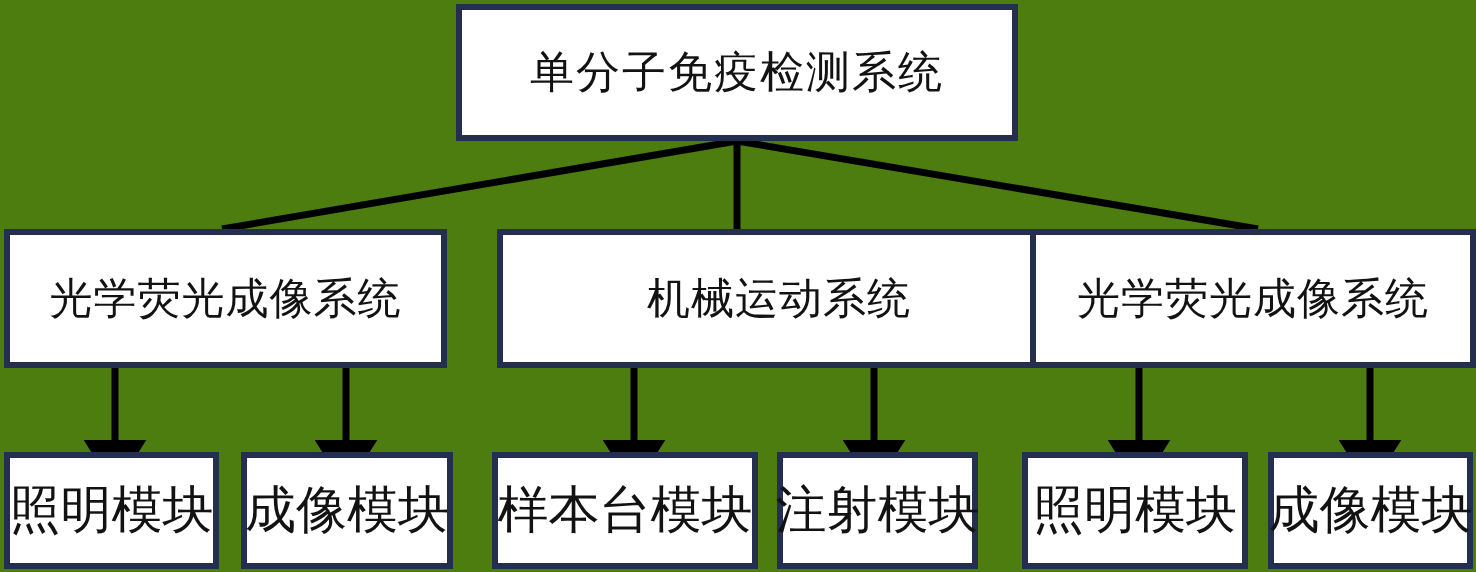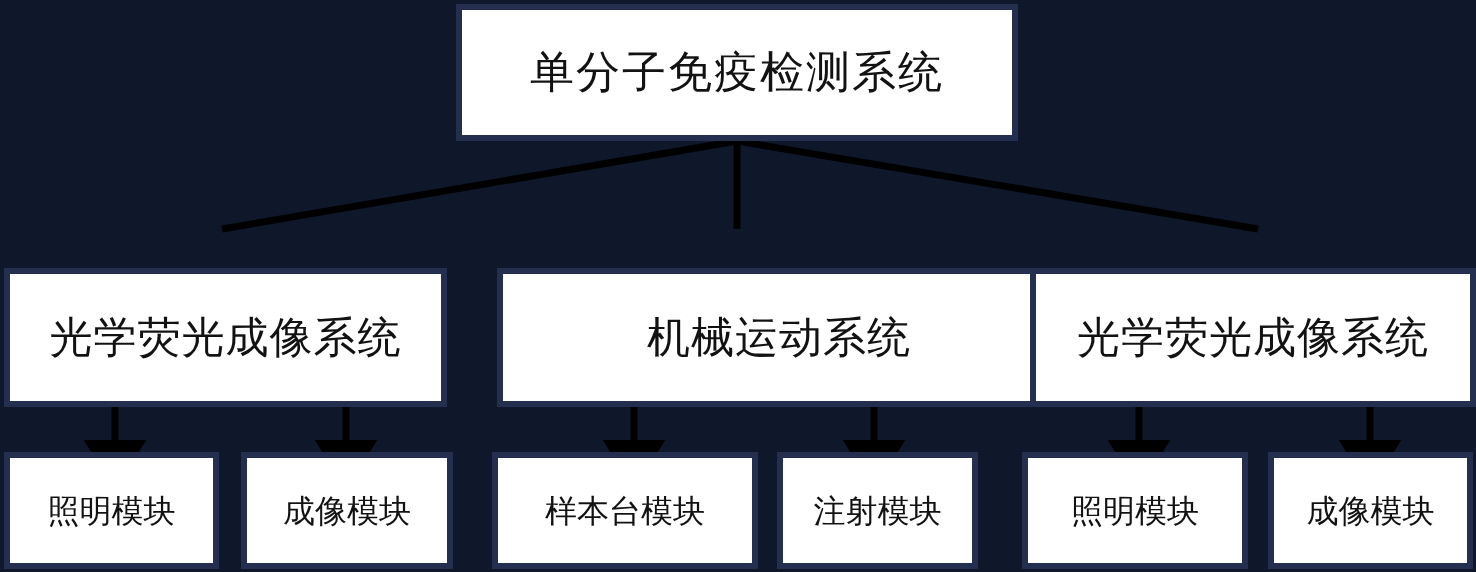--- a/index.html
+++ b/index.html
@@ -10,21 +10,21 @@
   body {
     width: 1476px;
     height: 572px;
     overflow: hidden;
     font-family: "Liberation Serif", "DejaVu Serif", serif;
   }
   #diagram-root {
     position: relative;
     width: 1476px;
     height: 572px;
-    background: #0f172a;
+    background: #4d7c0f;
   }
   #connector-layer {
     position: absolute;
     left: 0;
     top: 0;
     width: 1476px;
     height: 572px;
     pointer-events: none;
   }
   .node-box {
@@ -36,22 +36,22 @@
     align-items: center;
     justify-content: center;
     text-align: center;
     color: #121212;
     font-family: "Liberation Serif", "DejaVu Serif", serif;
     font-weight: 400;
     line-height: 1;
     white-space: nowrap;
   }
   .node-box.level-0 { font-size: 44px; letter-spacing: 2px; }
-  .node-box.level-1 { font-size: 43px; letter-spacing: 1px; margin-top: 39px; }
-  .node-box.level-2 { font-size: 32px; letter-spacing: 0px; }
+  .node-box.level-1 { font-size: 43px; letter-spacing: 1px; }
+  .node-box.level-2 { font-size: 51px; letter-spacing: 0px; }
   .node-label {
     display: block;
   }
 </style>
 </head>
 <body>
 
 <div id="diagram-root">
 
   <svg id="connector-layer" viewBox="0 0 1476 572" width="1476" height="572" xmlns="http://www.w3.org/2000/svg">

